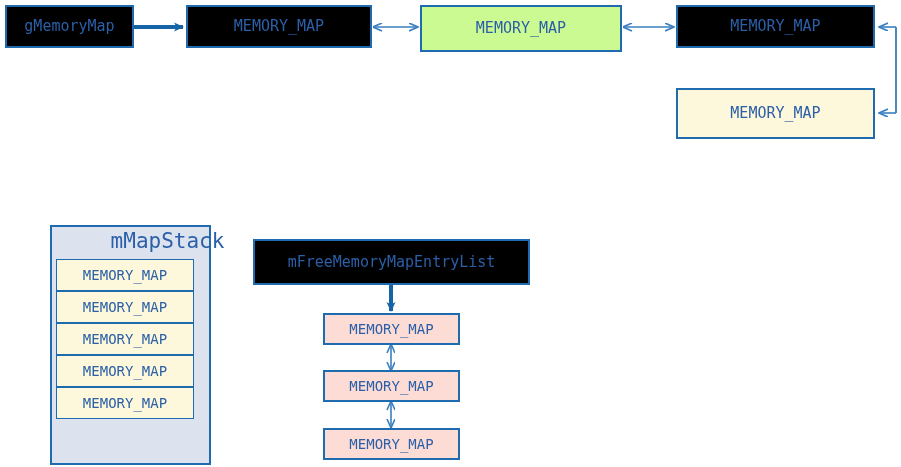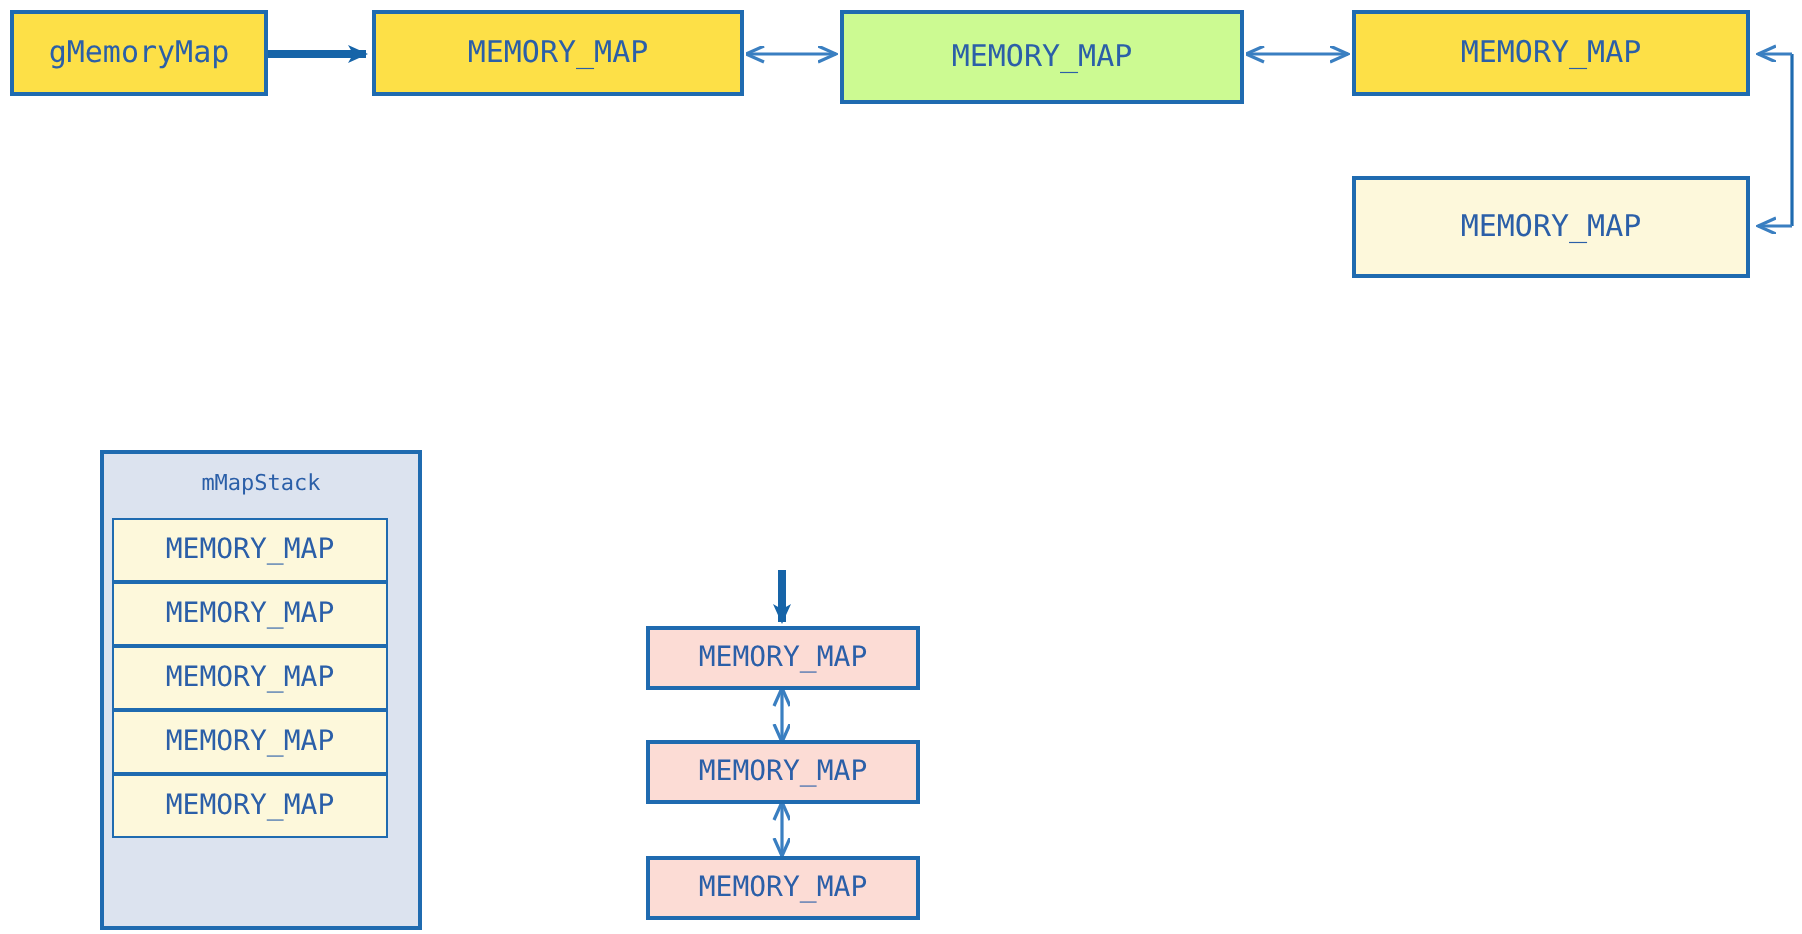--- a/index.html
+++ b/index.html
@@ -29,39 +29,40 @@
     flex-direction: column;
     align-items: center;
     justify-content: center;
     text-align: center;
     font-family: "DejaVu Sans Mono", "Liberation Mono", monospace;
     font-size: 15px;
     line-height: 19px;
     letter-spacing: 0px;
     white-space: pre;
   }
-  .fill-blue   { background: #fde047; }
+  .fill-blue   { background: #000000; }
   .fill-green  { background: #ccfa92; }
   .fill-yellow { background: #fdf8db; }
   .fill-pink   { background: #fcdcd5; }
   .stack-container {
     position: absolute;
     box-sizing: border-box;
     border: 2px solid #1f6bb0;
     background: #dce3ef;
   }
   .stack-title {
     position: absolute;
     left: 0;
     right: 0;
     text-align: center;
     color: #2b5fa8;
     font-family: "DejaVu Sans Mono", "Liberation Mono", monospace;
-    font-size: 11px;
+    font-size: 21px;
     line-height: 19px;
+    padding-left: 37px;
   }
   .stack-cell {
     position: absolute;
     box-sizing: border-box;
     border: 1px solid #1f6bb0;
     background: #fdf8db;
     color: #2b5fa8;
     display: flex;
     align-items: center;
     justify-content: center;
@@ -145,20 +146,23 @@
   <div class="stack-cell" style="left:56px; top:323px; width:138px; height:32px;">
     <span>MEMORY_MAP</span>
   </div>
   <div class="stack-cell" style="left:56px; top:355px; width:138px; height:32px;">
     <span>MEMORY_MAP</span>
   </div>
   <div class="stack-cell" style="left:56px; top:387px; width:138px; height:32px;">
     <span>MEMORY_MAP</span>
   </div>
 
+  <div class="node fill-blue" style="left:253px; top:239px; width:277px; height:46px;">
+    <span>mFreeMemoryMapEntryList</span>
+  </div>
 
   <div class="node fill-pink" style="left:323px; top:313px; width:137px; height:32px; font-size:14px;">
     <span>MEMORY_MAP</span>
   </div>
   <div class="node fill-pink" style="left:323px; top:370px; width:137px; height:32px; font-size:14px;">
     <span>MEMORY_MAP</span>
   </div>
   <div class="node fill-pink" style="left:323px; top:428px; width:137px; height:32px; font-size:14px;">
     <span>MEMORY_MAP</span>
   </div>

